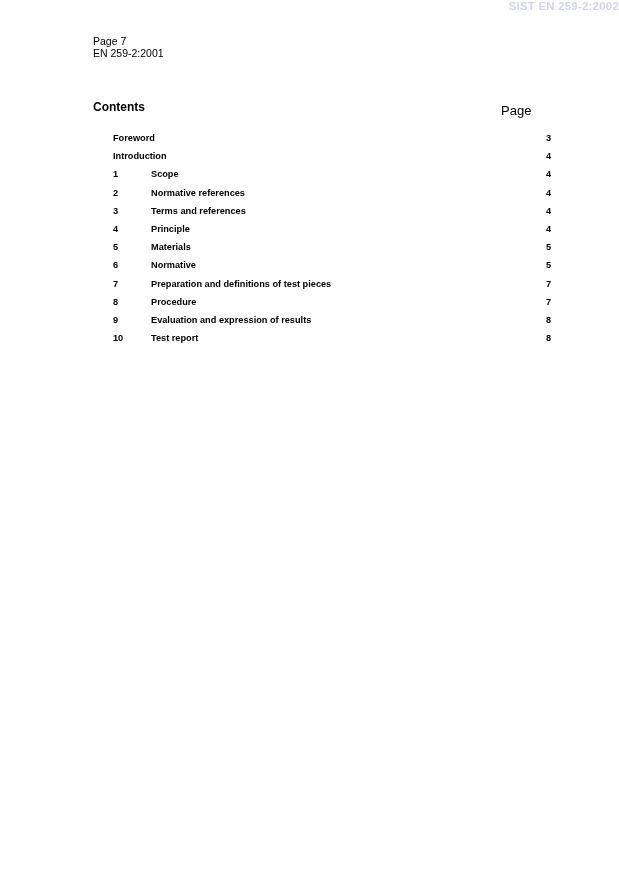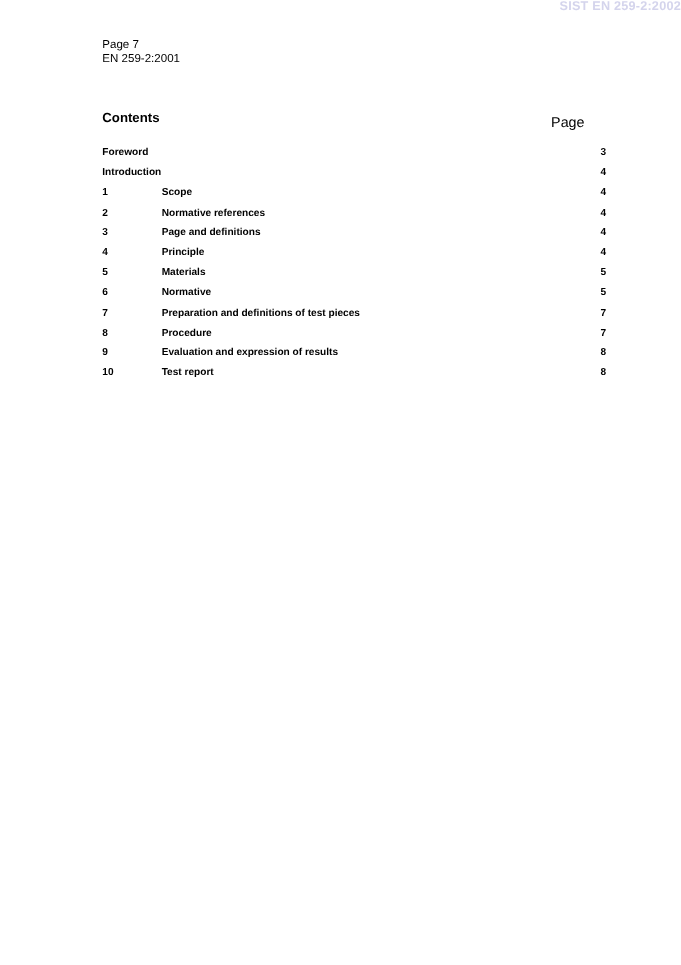--- a/index.html
+++ b/index.html
@@ -43,26 +43,27 @@
     .toc {
       position: absolute;
       left: 93px; top: 133px;
       width: 458px;
     }
     .toc-row {
       position: relative;
       height: 18.2px;
       font-size: 9.2px;
       font-weight: bold;
+      margin-left: 20px;
     }
     .toc-num {
       position: absolute; left: 0; top: 0;
     }
     .toc-title {
-      position: absolute; left: 54px; top: 0;
+      position: absolute; left: 38px; top: 0;
     }
     .toc-title.nonum { left: 0; }
     .toc-page {
       position: absolute; right: 0; top: 0;
     }
   </style>
 </head>
 <body>
 
 <div class="watermark">SIST EN 259-2:2002</div>
@@ -90,21 +91,21 @@
     <span class="toc-title">Scope</span>
     <span class="toc-page">4</span>
   </div>
   <div class="toc-row">
     <span class="toc-num">2</span>
     <span class="toc-title">Normative references</span>
     <span class="toc-page">4</span>
   </div>
   <div class="toc-row">
     <span class="toc-num">3</span>
-    <span class="toc-title">Page and definitions</span>
+    <span class="toc-title">Terms and references</span>
     <span class="toc-page">4</span>
   </div>
   <div class="toc-row">
     <span class="toc-num">4</span>
     <span class="toc-title">Principle</span>
     <span class="toc-page">4</span>
   </div>
   <div class="toc-row">
     <span class="toc-num">5</span>
     <span class="toc-title">Materials</span>

